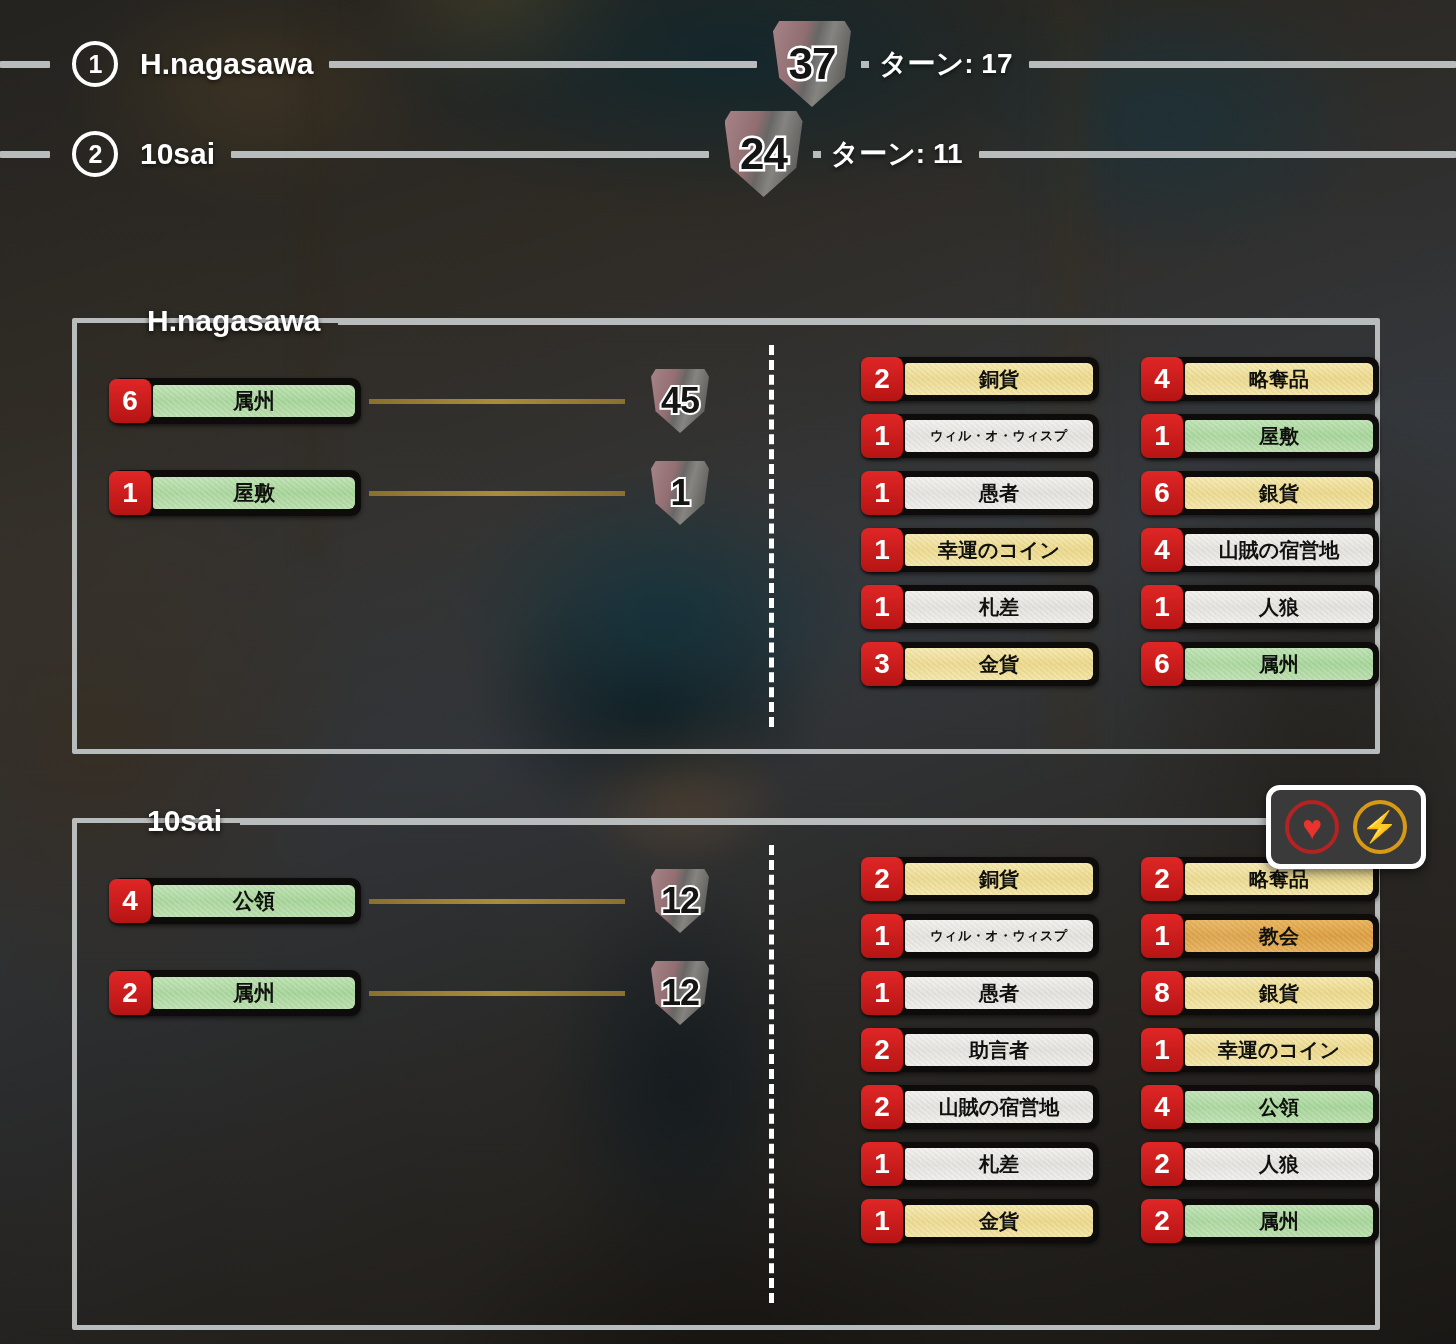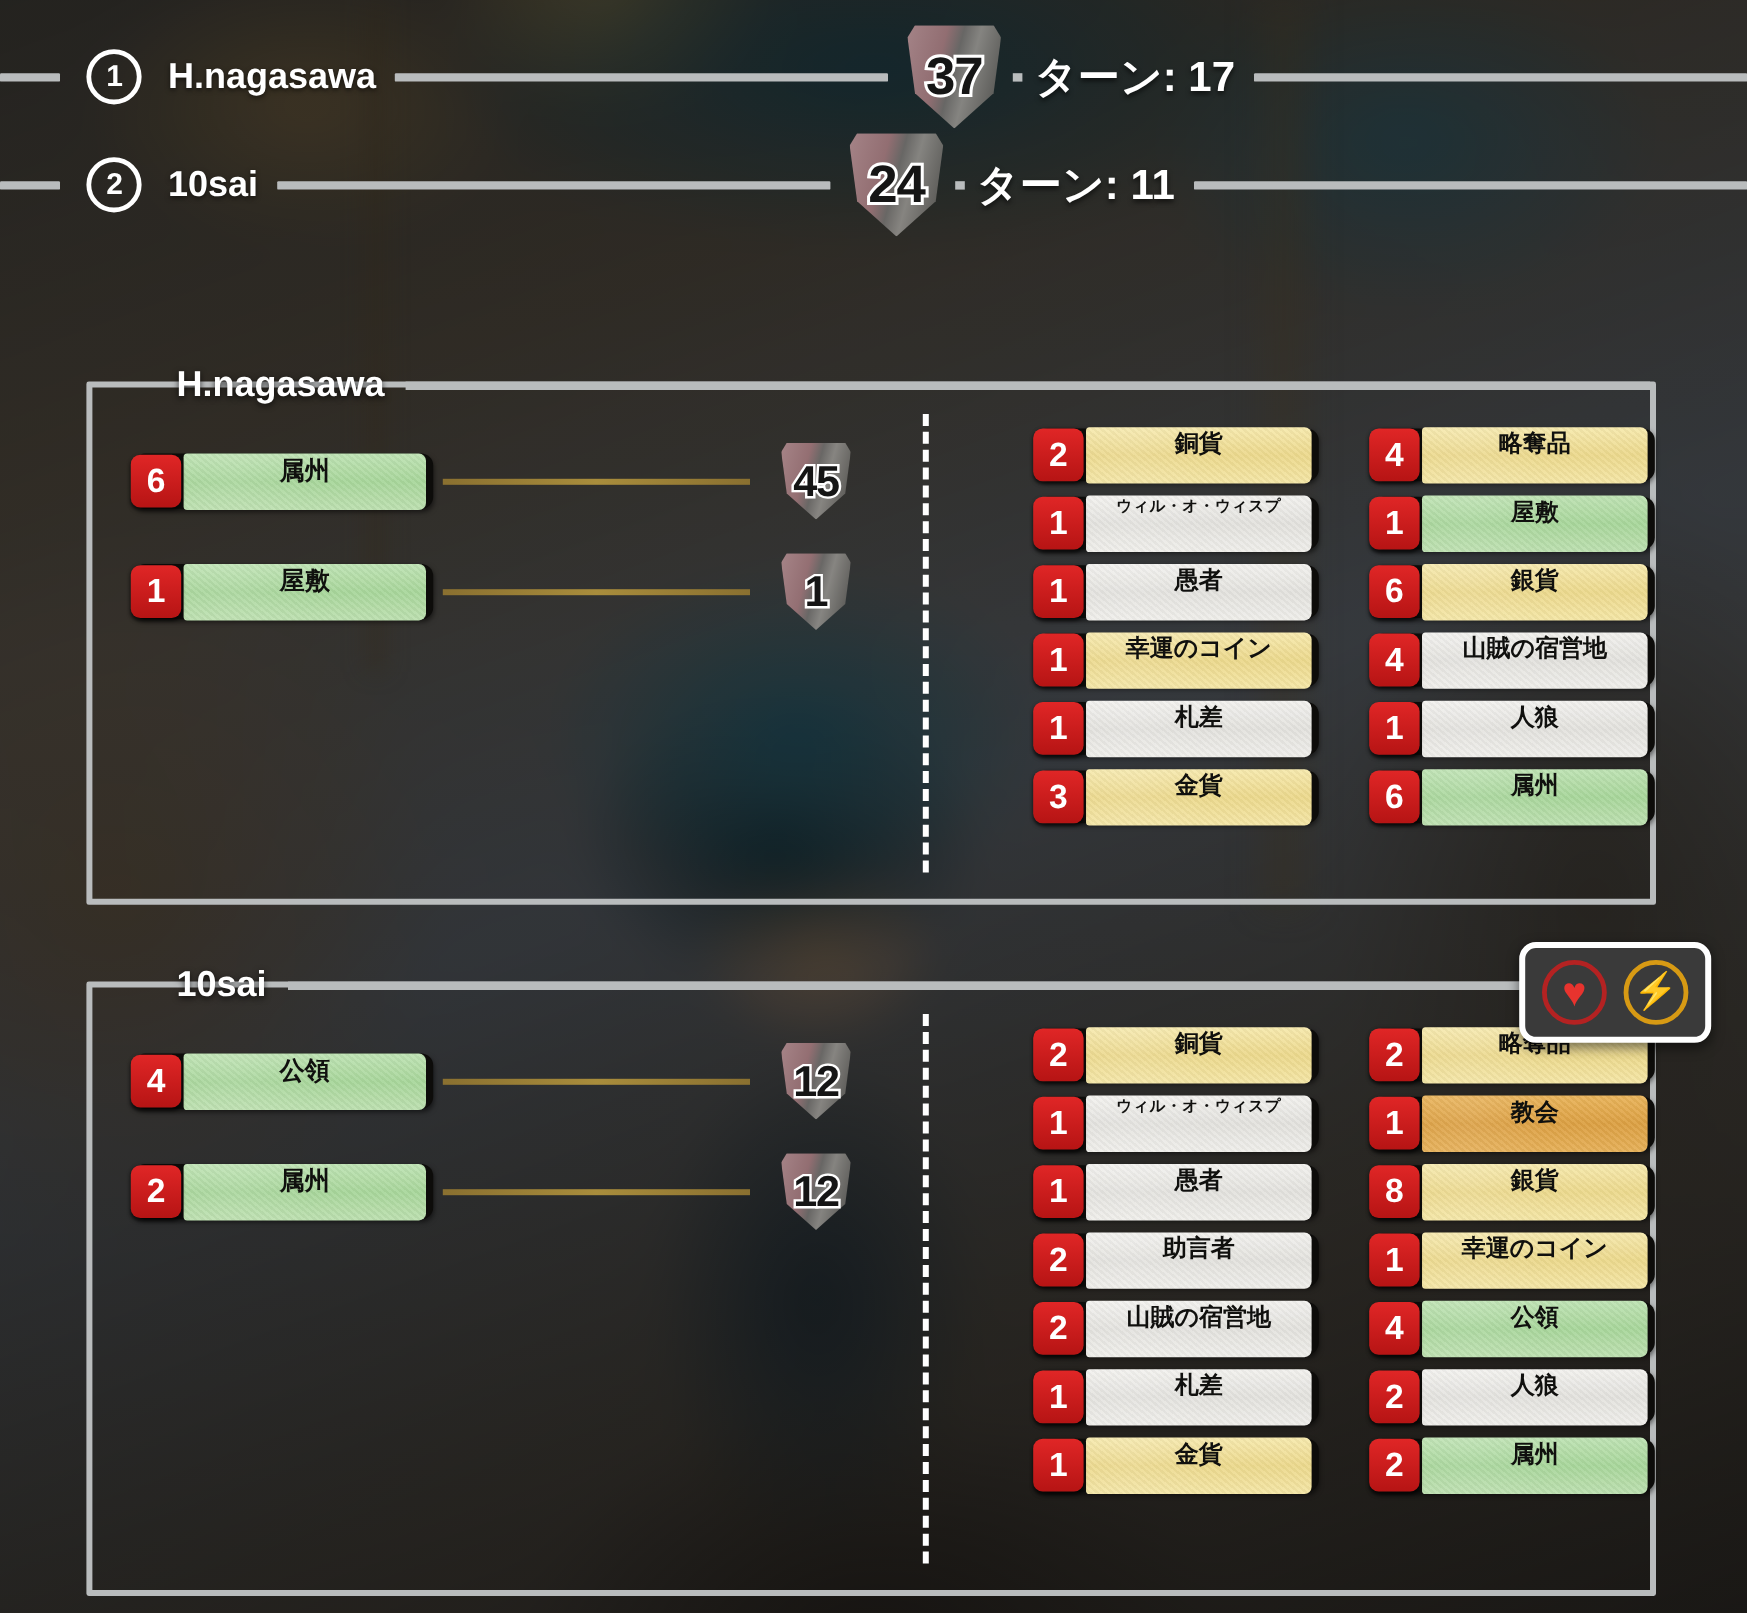--- a/index.html
+++ b/index.html
@@ -130,21 +130,21 @@
     letter-spacing: -1px;
     -webkit-text-stroke: 5px #ffffff;
     paint-order: stroke fill;
     line-height: 1;
   }
   .shield.small { width: 58px; height: 64px; }
   .shield.small .num { font-size: 36px; -webkit-text-stroke: 4px #ffffff; }
 
   .turn-label {
     color: #ffffff;
-    font-size: 35px;
+    font-size: 28px;
     font-weight: bold;
     white-space: nowrap;
     flex: none;
     text-shadow: 0 2px 4px rgba(0,0,0,.6);
   }
 
   
   .panel {
     position: absolute;
     left: 72px;
@@ -224,24 +224,24 @@
     font-size: 28px;
     font-weight: bold;
     display: flex;
     align-items: center;
     justify-content: center;
     box-shadow: 0 2px 3px rgba(0,0,0,.6);
     flex: none;
   }
   .cardbar .face {
     position: relative;
-    height: 47px;
+    height: 32px;
     flex: 1 1 auto;
     display: flex;
-    align-items: flex-start;
+    align-items: center;
     justify-content: center;
     border-radius: 3px 6px 6px 3px;
     margin-left: 2px;
   }
   .cardbar .face::after {
     content: "";
     position: absolute;
     inset: 0;
     border-radius: inherit;
     background:

